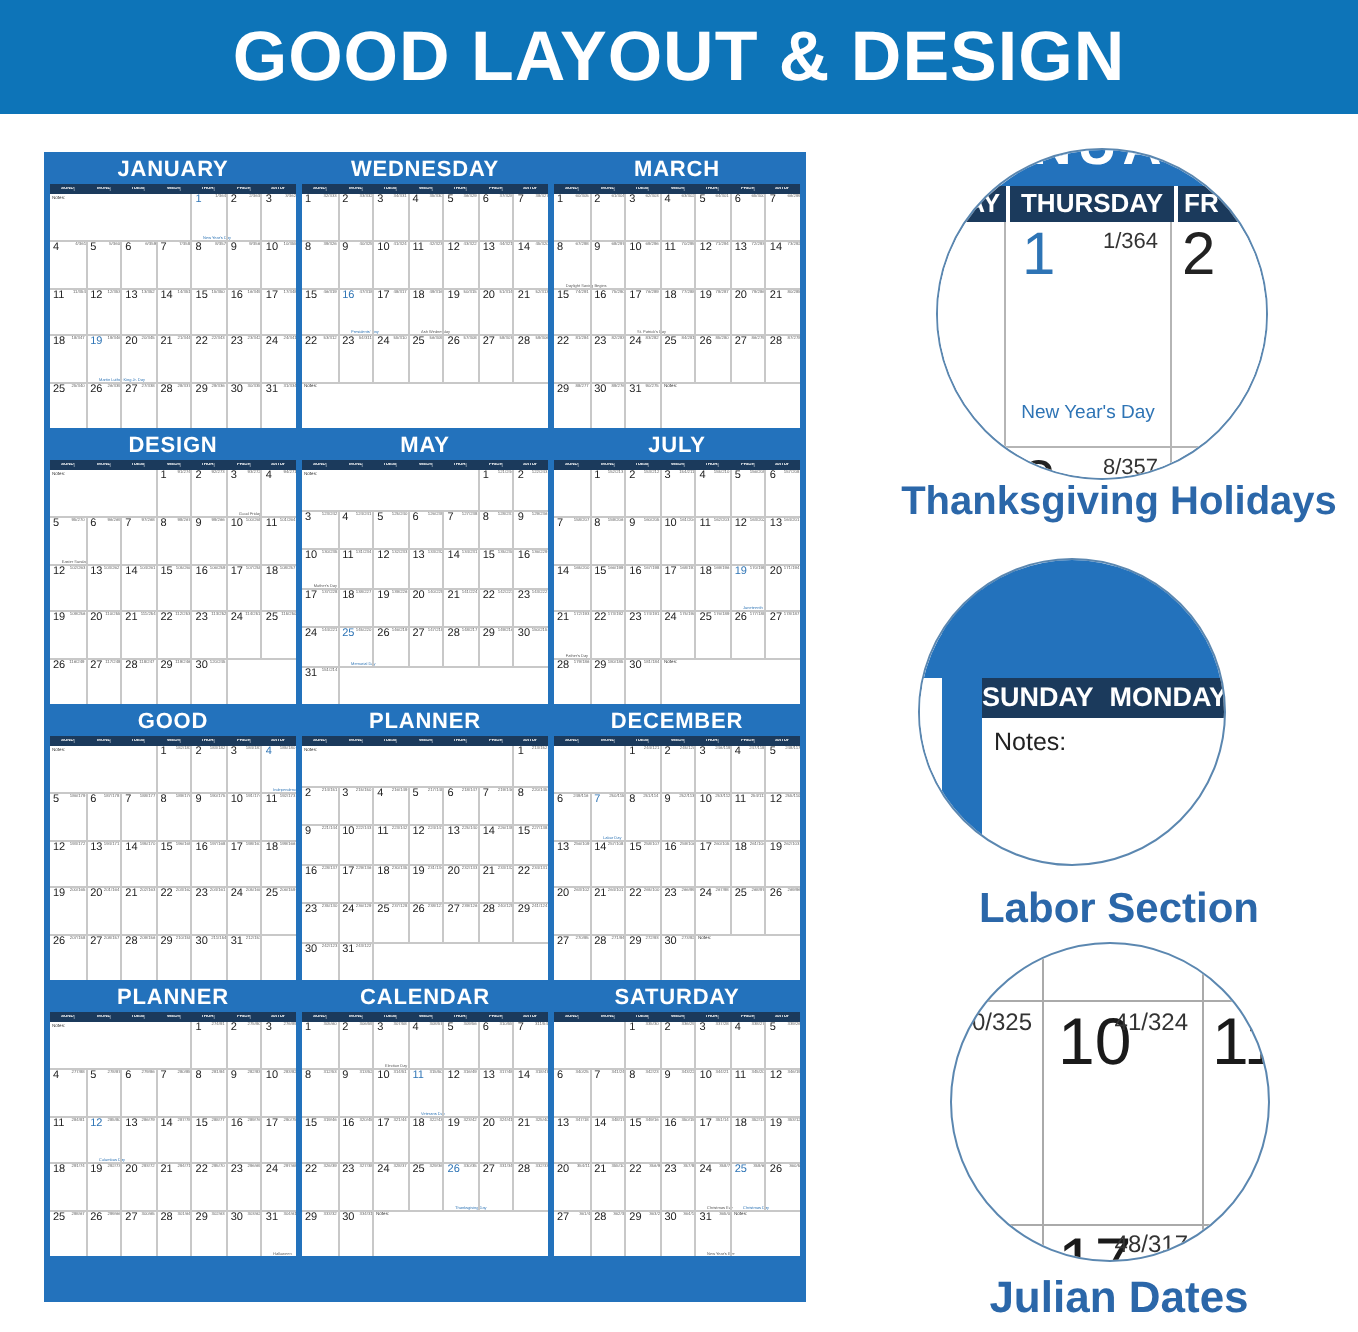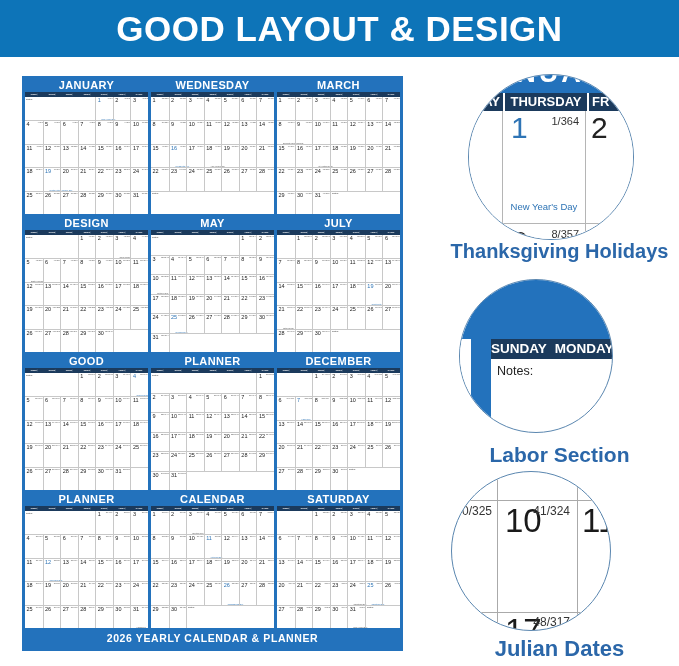--- a/index.html
+++ b/index.html
@@ -69,21 +69,21 @@
   .c2-blue{position:absolute;left:0;top:0;right:0;height:59px;background:var(--blue);}
   .c2-margin{position:absolute;left:0;top:0;width:11px;bottom:0;background:#fff;}
   .c2-band{position:absolute;left:11px;top:0;width:20px;bottom:0;background:var(--blue);}
   .c2-daybar{position:absolute;left:31px;right:0;top:59px;height:20px;background:var(--navy);
     display:flex;color:#fff;font-weight:bold;font-size:13.5px;line-height:20px;}
   .c2-daybar .w1{width:77px;text-align:center;}
   .c2-daybar .vsep{width:2px;background:#fff;}
   .c2-daybar .w2{flex:1;text-align:left;padding-left:8px;}
   .c2-notes{position:absolute;left:37px;top:84px;font-size:12.5px;color:#222;}
   
-  .c3{left:451px;top:471px;width:160px;height:160px;}
+  .c3{left:475px;top:471px;width:160px;height:160px;}
   .c3 .vl{position:absolute;top:0;bottom:0;width:1px;background:#aaa;}
   .c3 .hl3{position:absolute;left:0;right:0;height:1px;background:#aaa;}
   .j-sm{position:absolute;font-size:12px;color:#333;}
   .j-big{position:absolute;font-size:33px;line-height:1;color:#1a1a1a;}
   .cap1{top:240px;font-size:20px;}
   .cap2{top:443px;font-size:21px;}
   .cap3{top:636px;font-size:22px;}
 </style>
 </head>
 <body style="--banner: #0d74b8; --blue: #2372bc; --navy: #1b3a5c; --hblue: #2e74b5; --cap: #2b67a9; --line: #c8c8c8; --jul: #666666; --cborder: #5b87b0;">
@@ -1781,21 +1781,20 @@
             <span class="num">31</span>
             <span class="jul">365/0</span>
             <span class="evt" style="color: rgb(85, 85, 85);">New Year's Eve</span>
           </div>
           <div class="narea" style="grid-area: 5 / 6 / auto / span 2; border-left: 1px solid var(--line); border-top: 1px solid var(--line);">
             <span class="nlab">Notes:</span>
           </div>
         </div>
       </div>
     </div>
-  <div class="cal-footer">2026 YEARLY CALENDAR &amp; PLANNER</div>
 </div>
 
 <div class="circle c1">
   <div class="c1-blue">
     <div class="c1-month">JANUARY</div>
   </div>
   <div class="c1-daybar">
     <span class="sl">AY</span>
     <span class="sm">THURSDAY</span>
     <span class="sr">FR</span>

